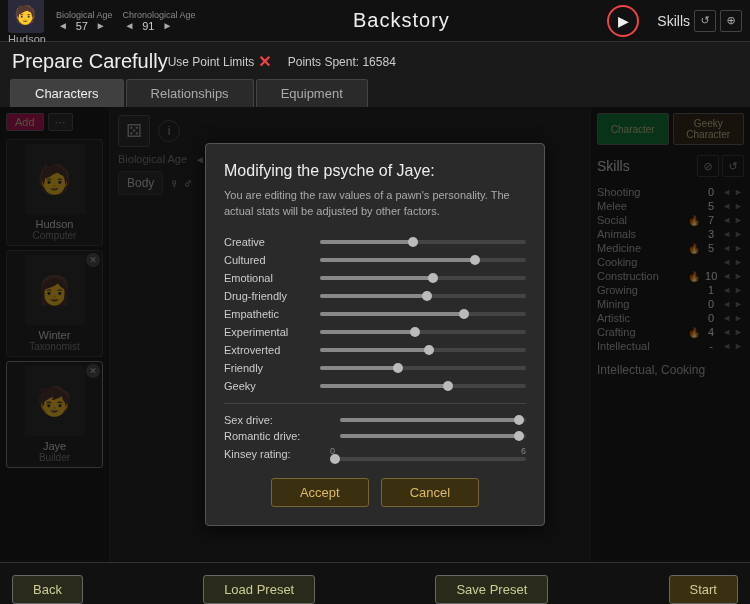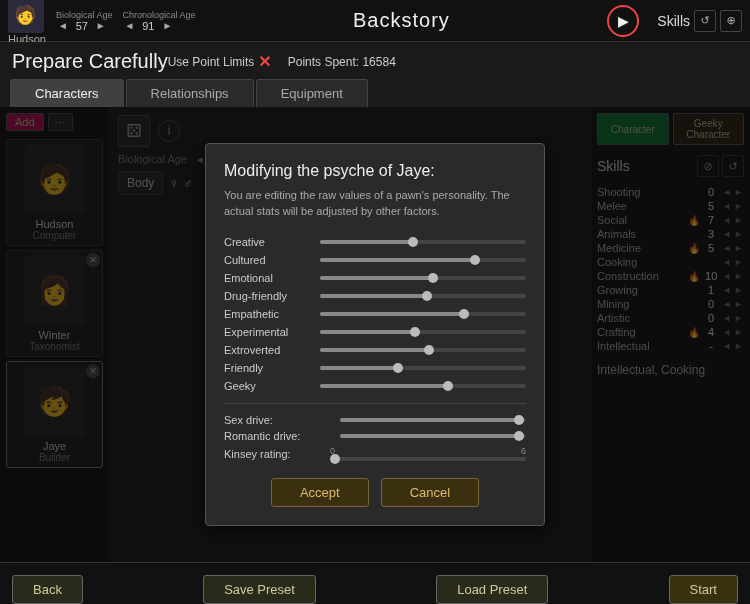--- a/index.html
+++ b/index.html
@@ -905,16 +905,16 @@
         </div>
       </div>
     </div>
 
   </div>
 
 </div>
 
 <div class="bottom-bar">
   <button class="bottom-btn">Back</button>
+  <button class="bottom-btn">Load Preset</button>
   <button class="bottom-btn">Save Preset</button>
-  <button class="bottom-btn">Load Preset</button>
   <button class="bottom-btn start">Start</button>
 </div>
 
 </body></html>

